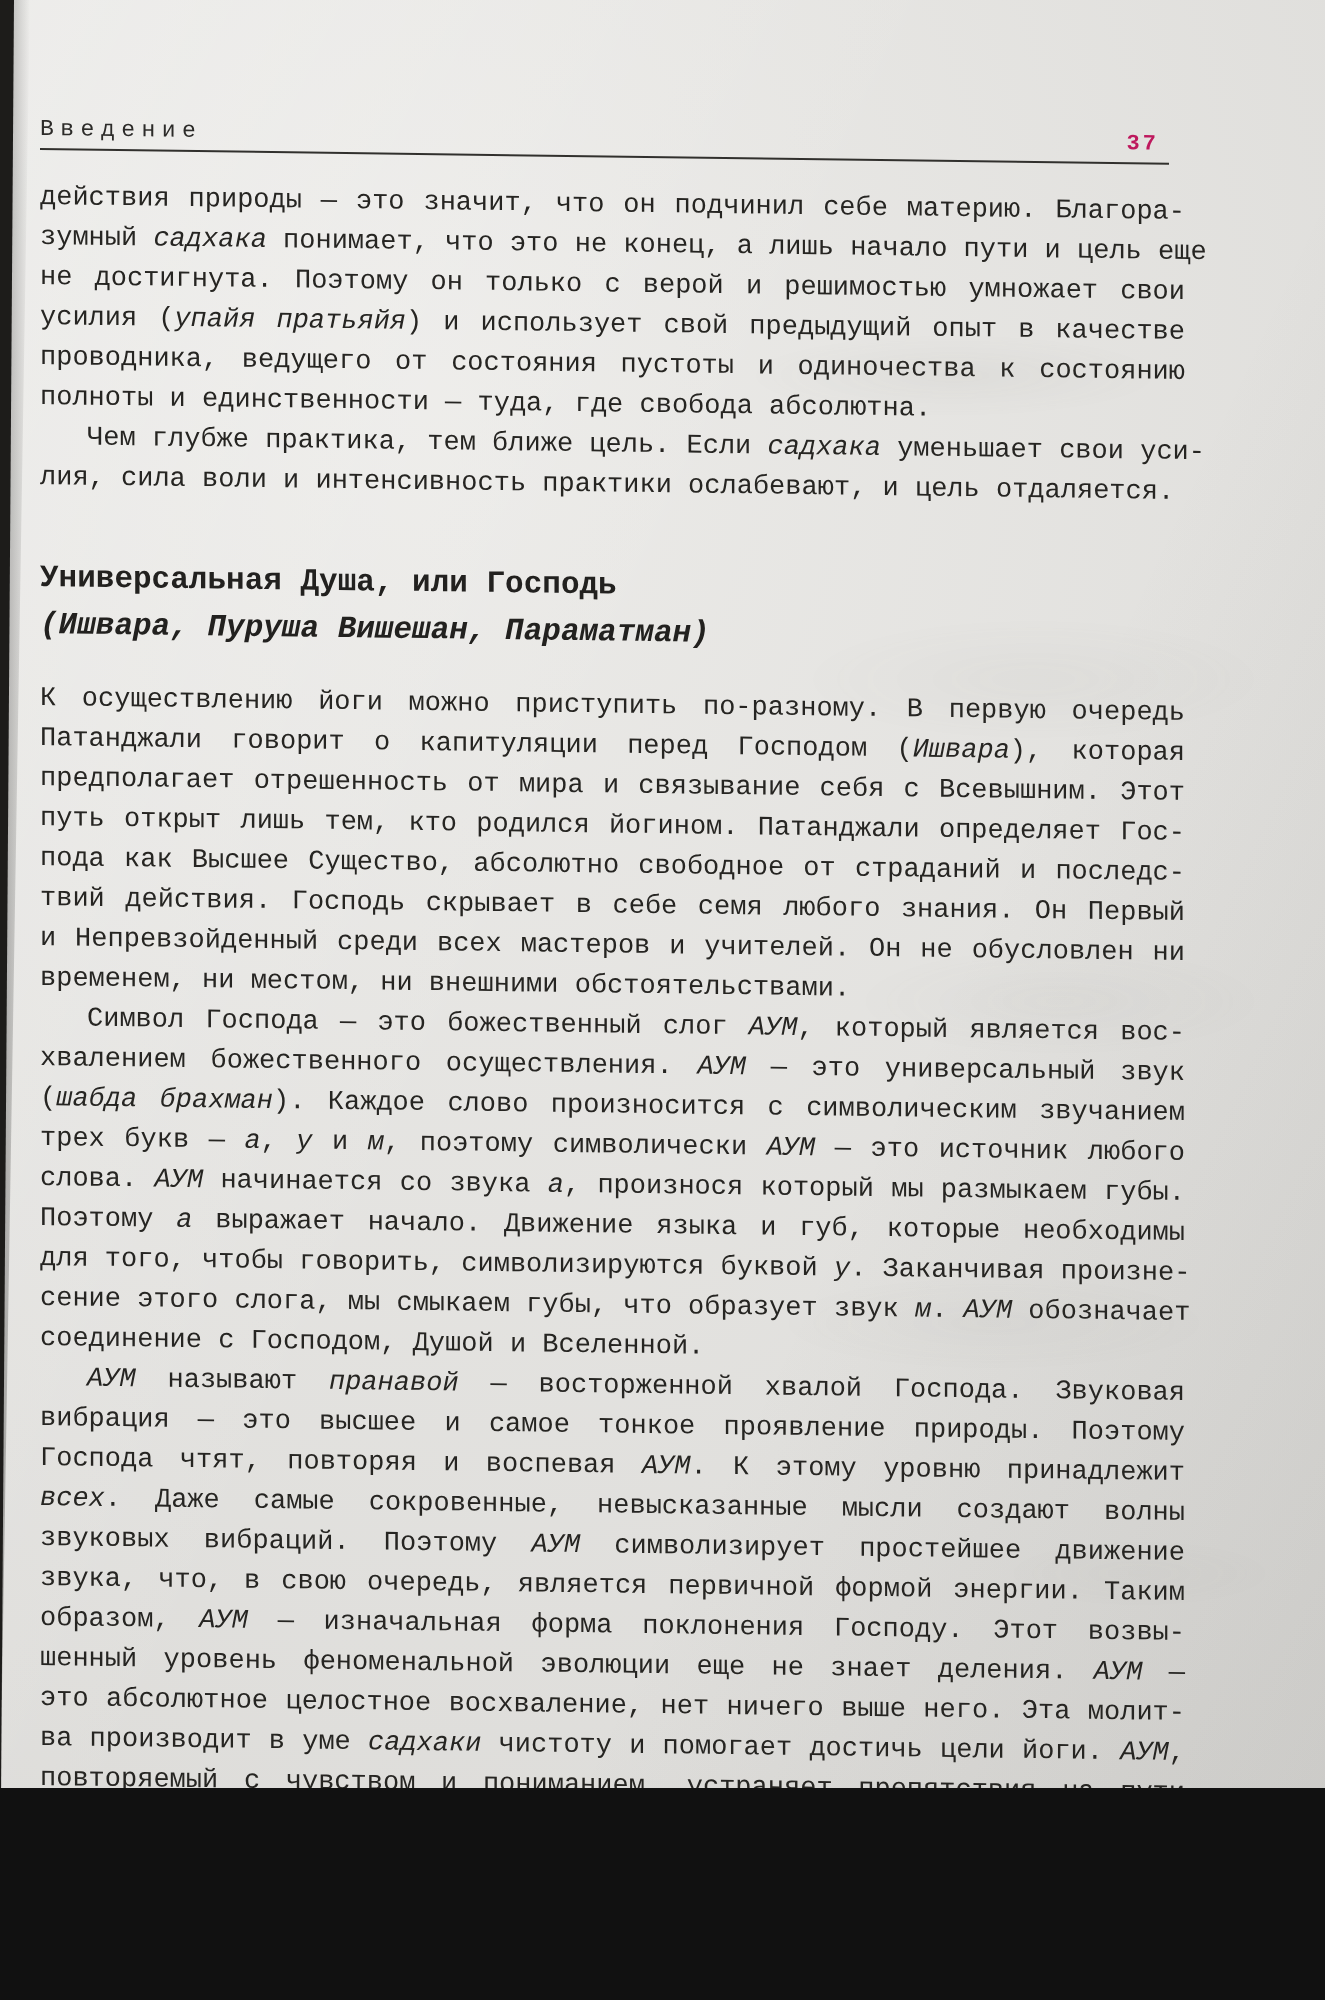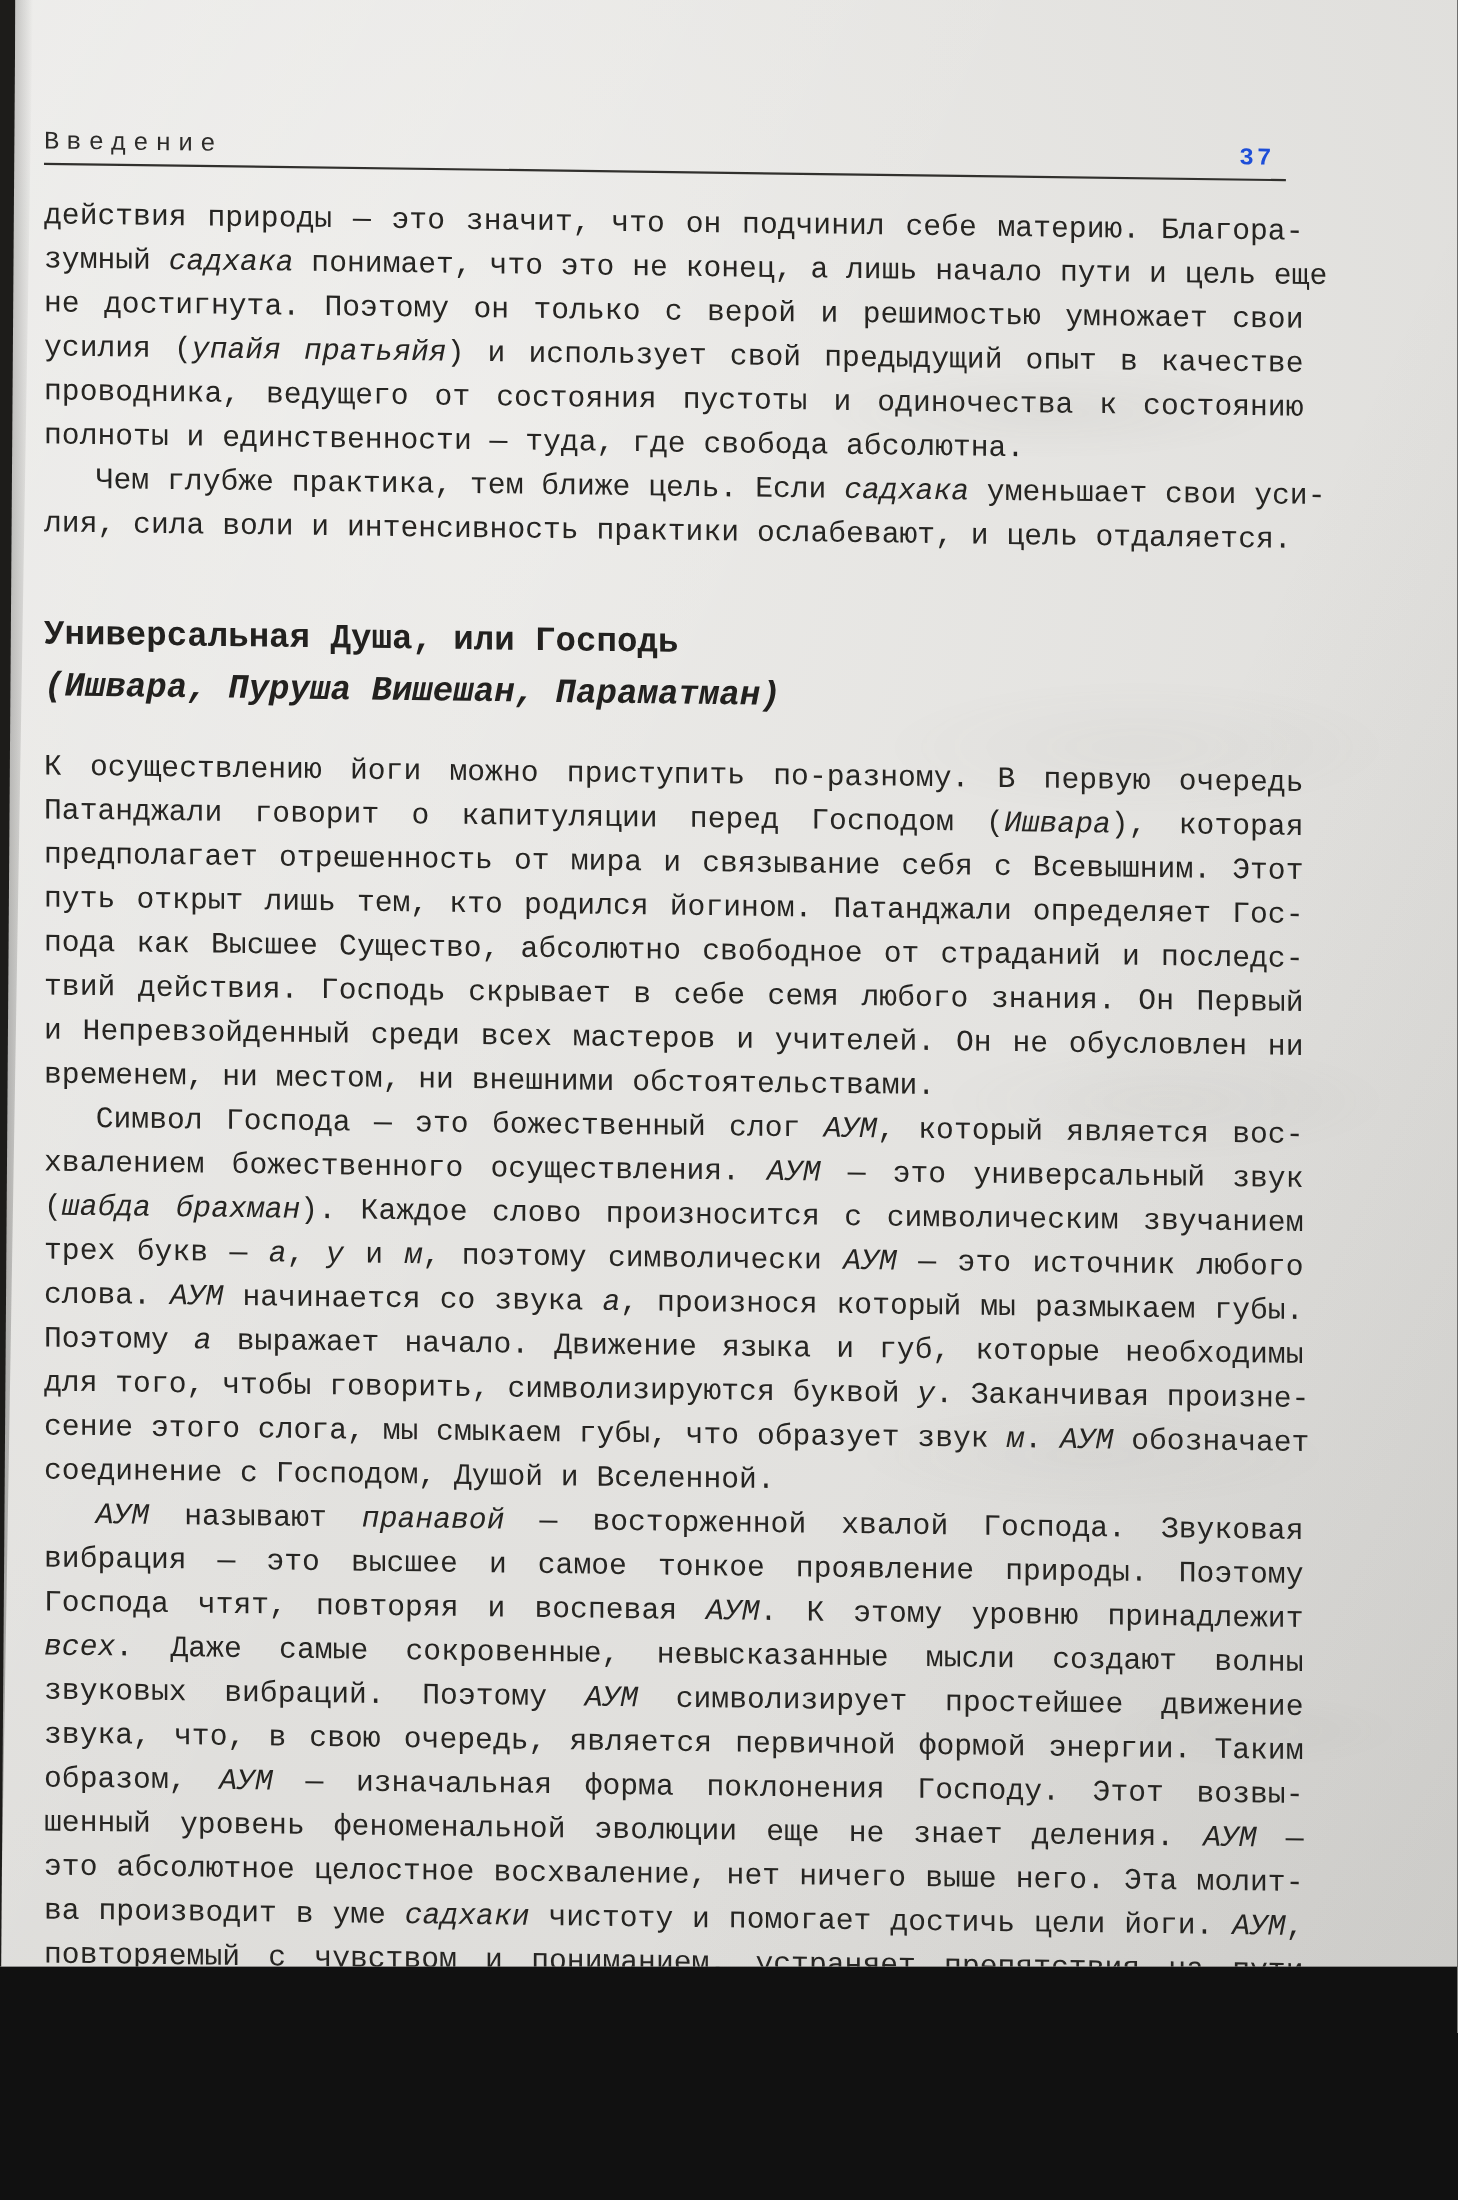--- a/index.html
+++ b/index.html
@@ -40,21 +40,21 @@
     position:absolute;left:40px;top:116px;width:1145px;
     transform:skewY(0.75deg);transform-origin:0 0;
     color:#262522;
   }
   .running-header{
     display:flex;justify-content:space-between;align-items:flex-end;
     border-bottom:2.5px solid #31302d;
     padding-bottom:6px;margin-right:16px;
   }
   .rh-title{font-size:23px;letter-spacing:6.5px;color:#2c2b29;}
-  .rh-page{font-size:22px;font-weight:bold;letter-spacing:3px;color:#1d4ed8;padding-right:10px;}
+  .rh-page{font-size:22px;font-weight:bold;letter-spacing:3px;color:#be185d;padding-right:10px;}
   .body{margin-top:27px;font-size:27px;line-height:40px;}
   .para .line{
     text-align:justify;
     text-align-last:justify;
     white-space:nowrap;
   }
   .para .line.last{text-align-last:left;}
   .para.indent .line:first-child{text-indent:47px;}
   .it{font-style:italic;}
   .heading{

